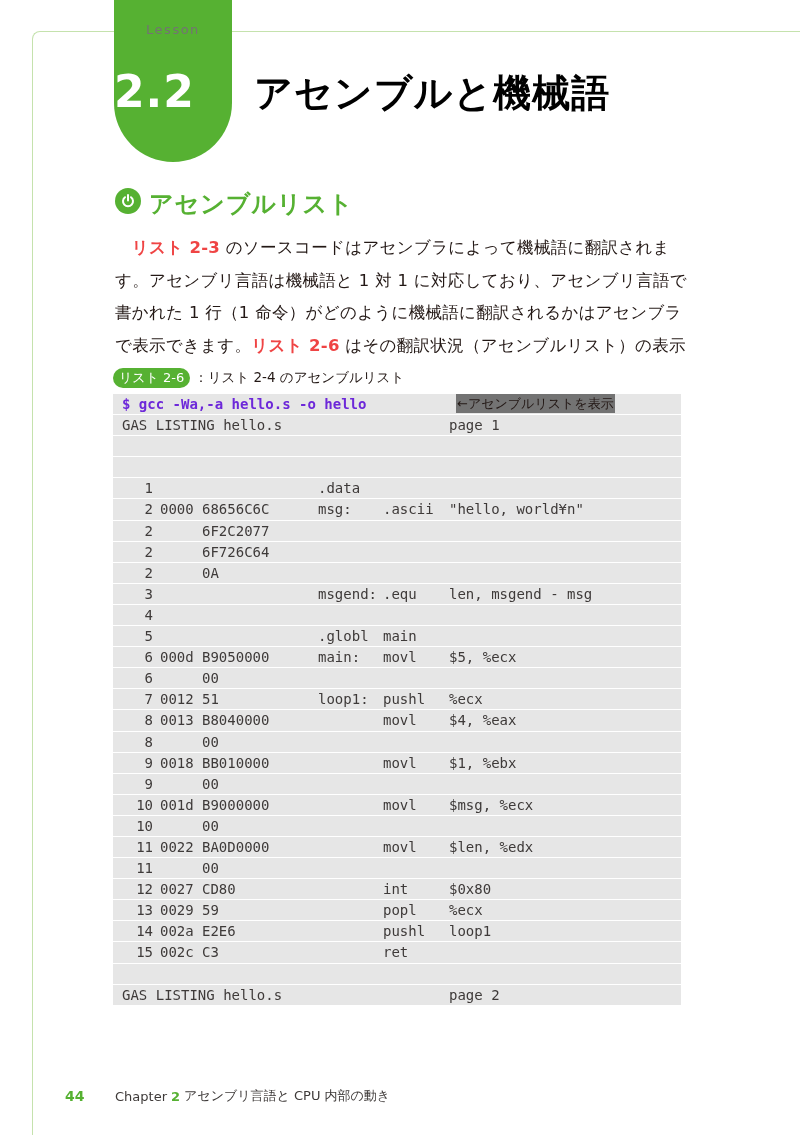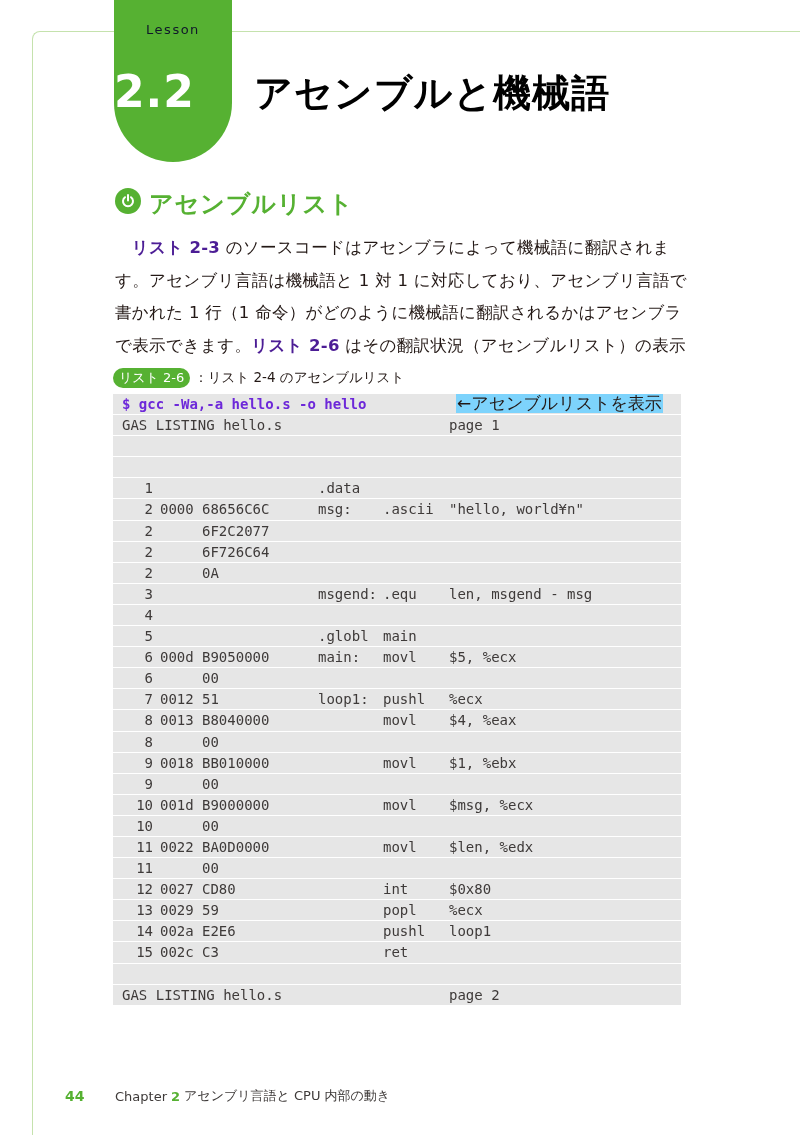--- a/index.html
+++ b/index.html
@@ -2,47 +2,47 @@
 <html><head>
 <meta charset="utf-8">
 <style>
   html, body { margin:0; padding:0; }
   body { width:800px; height:1135px; background:#ffffff; position:relative; overflow:hidden;
          font-family:"DejaVu Sans", sans-serif; color:#231815; }
   .frame-top { position:absolute; left:32px; top:31px; width:768px; height:1110px;
                border-top:1.5px solid #c5e2ad; border-left:1.5px solid #c5e2ad; border-top-left-radius:8px; }
   .lesson-tab { position:absolute; left:114px; top:0; width:118px; height:162px; background:#56b132;
                 border-radius:0 0 59px 59px; }
-  .lesson-label { position:absolute; left:114px; width:118px; top:22px; text-align:center; color:#0f172a;
+  .lesson-label { position:absolute; left:114px; width:118px; top:22px; text-align:center; color:#737373;
                   font-size:13px; letter-spacing:1.5px; font-family:"DejaVu Sans", sans-serif; }
   .lesson-num { position:absolute; left:114px; width:118px; top:66px; color:#fff;
                 font-size:44px; font-weight:bold; font-family:"DejaVu Sans", sans-serif; letter-spacing:1px; }
   .lesson-title { position:absolute; left:254px; top:68px; font-size:38px; font-weight:bold; color:#000000;
                   letter-spacing:1px; }
   .section { position:absolute; left:115px; top:188px; display:flex; align-items:flex-start; }
   .section-icon { width:26px; height:26px; border-radius:50%; background:#56b132; display:flex; align-items:center; justify-content:center; margin-right:8px; }
   .section-title { color:#56b132; font-size:24px; font-weight:bold; letter-spacing:1px; }
   .para { position:absolute; left:115px; top:232px; width:580px; font-size:16.5px; line-height:32.5px; color:#231815; letter-spacing:0.3px; }
-  .para .hl { color:#4c1d95; font-weight:bold; }
+  .para .hl { color:#ef4444; font-weight:bold; }
   .caption { position:absolute; left:113px; top:368px; display:flex; align-items:center; font-size:13.5px; }
   .caption-badge { background:#56b132; color:#fff; border-radius:10px; padding:1px 6px; font-size:13px; margin-right:4px; }
   .code { position:absolute; left:113px; top:394px; width:568px; }
   .row { height:20.1px; background:#e6e6e6; border-bottom:1.5px solid #ffffff; position:relative;
          font-family:"DejaVu Sans Mono", monospace; font-size:14px; line-height:21px; color:#3e3a39; white-space:pre; }
   .row span { position:absolute; top:0; }
   .c-ln { left:0; width:40px; text-align:right; }
   .c-addr { left:47px; }
   .c-hex { left:89px; }
   .c-label { left:205px; }
   .c-op { left:270px; }
   .c-arg { left:336px; }
   .c-full { left:9px; }
   .c-page { left:336px; }
   .cmd { font-weight:bold; color:#6d28d9; }
-  .note { position:absolute; left:343px; top:1px; background:#7dd3fc; color:#231815; font-family:"DejaVu Sans", sans-serif; font-size:17px; line-height:19px; padding:0 1px; }
+  .note { position:absolute; left:343px; top:1px; background:#737373; color:#231815; font-family:"DejaVu Sans", sans-serif; font-size:13px; line-height:19px; padding:0 1px; }
   .footer { position:absolute; left:65px; top:1087px; display:flex; align-items:center; font-size:13px; color:#3e3a39; }
   .page-num { color:#56b132; font-weight:bold; font-size:14px; width:50px; }
   .chap-num { color:#56b132; font-weight:bold; margin:0 4px; }
 </style>
 </head>
 <body>
 
 <div class="frame-top"></div>
 
 <div class="lesson-tab"></div>

